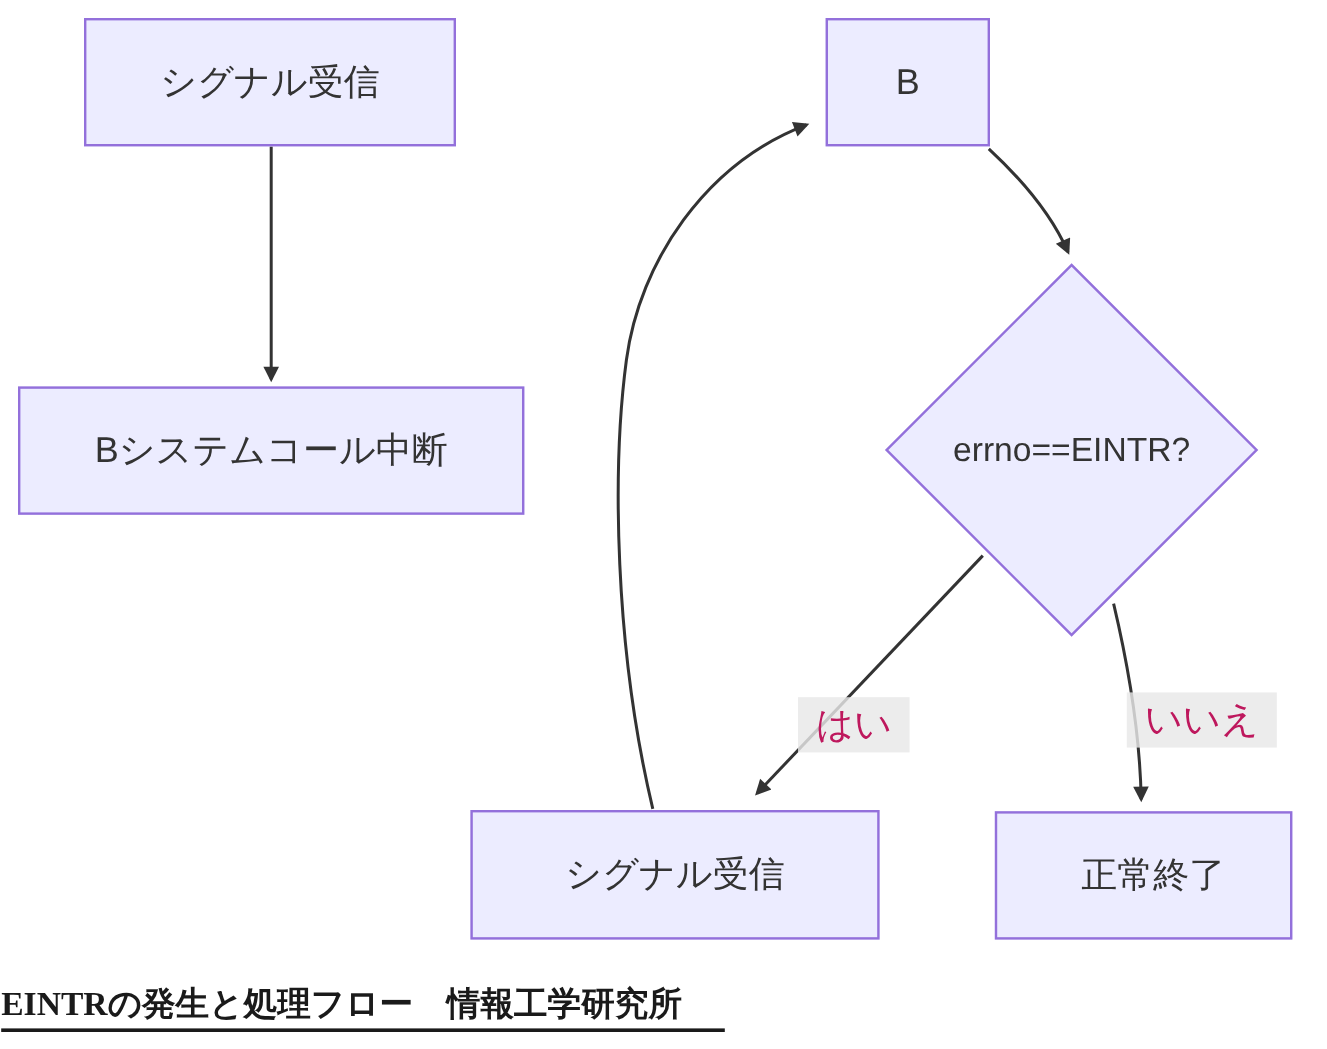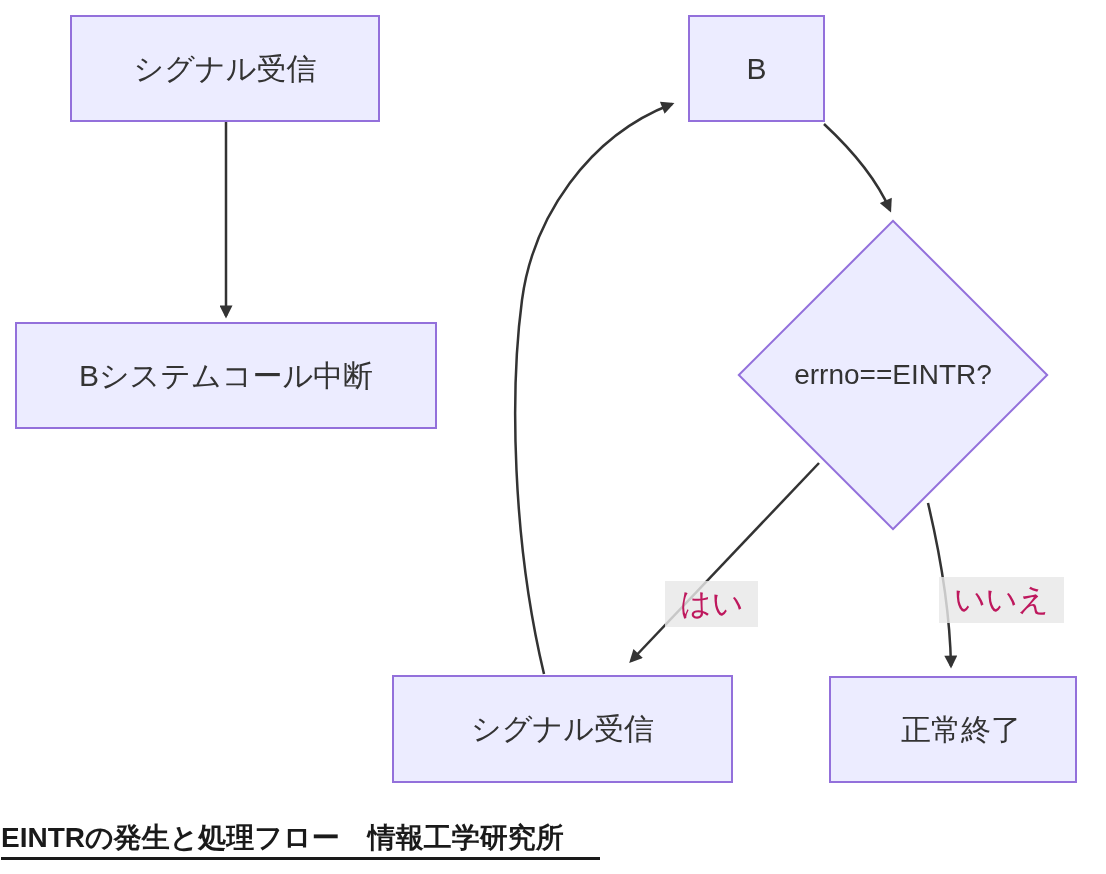--- a/index.html
+++ b/index.html
@@ -70,21 +70,21 @@
     line-height: 1.3;
     padding: 3px 15px;
     white-space: nowrap;
   }
   .edge-label-yes { left: 665px; top: 581px; }
   .edge-label-no  { left: 904px; top: 577px; margin-left: 35px; }
 
   .caption {
     position: absolute;
     left: 1px; top: 820px;
-    font-family: Liberation Sans, sans-serif;
+    font-family: Liberation Serif, serif;
     font-weight: 600;
     font-size: 28px;
     line-height: 36px;
     color: #1a1a1a;
     padding-bottom: 1px;
     padding-right: 36px;
     border-bottom: 3px solid #1a1a1a;
     white-space: pre;
   }
 </style>

